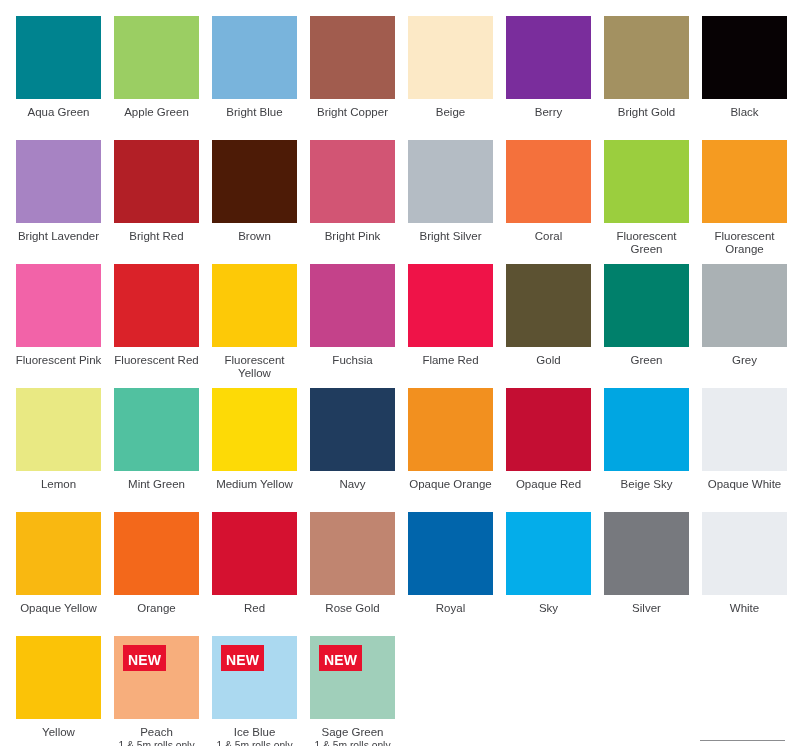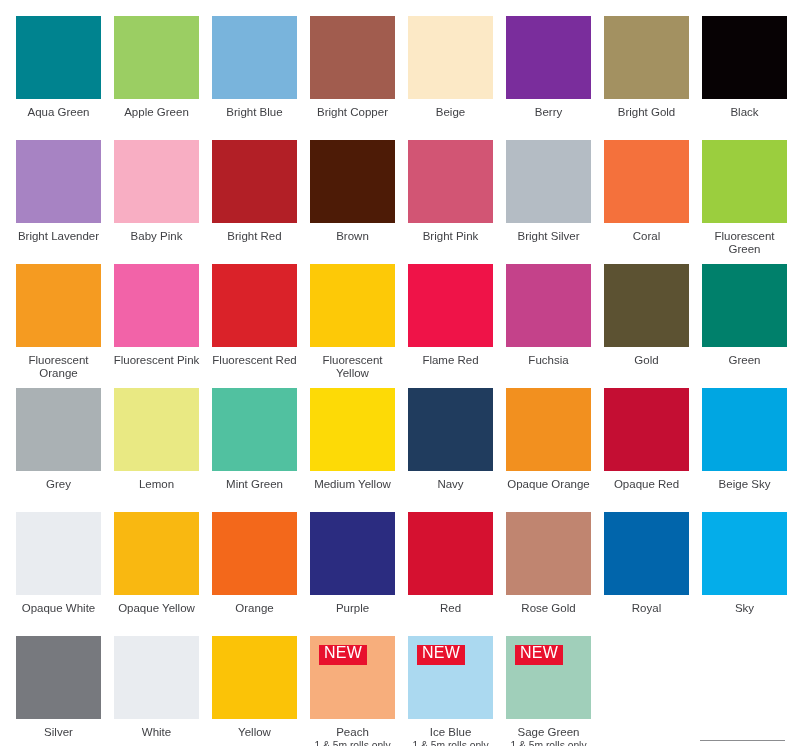--- a/index.html
+++ b/index.html
@@ -35,25 +35,25 @@
     width: 85px;
     height: 83px;
     flex: 0 0 83px;
   }
   .new-badge {
     position: absolute;
     top: 9px;
     left: 9px;
     background: #E8112D;
     color: #ffffff;
-    font-size: 16px;
-    font-weight: normal;
+    font-size: 14px;
+    font-weight: bold;
     letter-spacing: 0.2px;
     line-height: 1;
-    padding: 0 5px 4px 5px;
+    padding: 8px 5px 4px 5px;
     font-family: "Liberation Sans", sans-serif;
   }
   .swatch-label {
     margin-top: 7px;
     font-size: 11.5px;
     line-height: 12.6px;
     text-align: center;
     color: #404145;
     width: 92px;
     word-wrap: break-word;
@@ -110,24 +110,20 @@
     </div>
     <div class="swatch-cell">
       <div class="swatch-chip" style="background: rgb(7, 2, 4);"></div>
       <div class="swatch-label">Black</div>
     </div>
     <div class="swatch-cell">
       <div class="swatch-chip" style="background: rgb(167, 131, 195);"></div>
       <div class="swatch-label">Bright Lavender</div>
     </div>
     <div class="swatch-cell">
-      <div class="swatch-chip" style="background: rgb(248, 174, 195);"></div>
-      <div class="swatch-label">Baby Pink</div>
-    </div>
-    <div class="swatch-cell">
       <div class="swatch-chip" style="background: rgb(178, 31, 38);"></div>
       <div class="swatch-label">Bright Red</div>
     </div>
     <div class="swatch-cell">
       <div class="swatch-chip" style="background: rgb(77, 27, 6);"></div>
       <div class="swatch-label">Brown</div>
     </div>
     <div class="swatch-cell">
       <div class="swatch-chip" style="background: rgb(210, 85, 116);"></div>
       <div class="swatch-label">Bright Pink</div>
@@ -154,28 +150,28 @@
     </div>
     <div class="swatch-cell">
       <div class="swatch-chip" style="background: rgb(218, 34, 41);"></div>
       <div class="swatch-label">Fluorescent Red</div>
     </div>
     <div class="swatch-cell">
       <div class="swatch-chip" style="background: rgb(253, 201, 7);"></div>
       <div class="swatch-label">Fluorescent Yellow</div>
     </div>
     <div class="swatch-cell">
+      <div class="swatch-chip" style="background: rgb(196, 66, 138);"></div>
+      <div class="swatch-label">Fuchsia</div>
+    </div>
+    <div class="swatch-cell">
       <div class="swatch-chip" style="background: rgb(239, 19, 72);"></div>
       <div class="swatch-label">Flame Red</div>
     </div>
     <div class="swatch-cell">
-      <div class="swatch-chip" style="background: rgb(196, 66, 138);"></div>
-      <div class="swatch-label">Fuchsia</div>
-    </div>
-    <div class="swatch-cell">
       <div class="swatch-chip" style="background: rgb(92, 82, 50);"></div>
       <div class="swatch-label">Gold</div>
     </div>
     <div class="swatch-cell">
       <div class="swatch-chip" style="background: rgb(0, 128, 107);"></div>
       <div class="swatch-label">Green</div>
     </div>
     <div class="swatch-cell">
       <div class="swatch-chip" style="background: rgb(170, 177, 180);"></div>
       <div class="swatch-label">Grey</div>
@@ -212,24 +208,20 @@
       <div class="swatch-chip" style="background: rgb(233, 236, 240);"></div>
       <div class="swatch-label">Opaque White</div>
     </div>
     <div class="swatch-cell">
       <div class="swatch-chip" style="background: rgb(249, 184, 17);"></div>
       <div class="swatch-label">Opaque Yellow</div>
     </div>
     <div class="swatch-cell">
       <div class="swatch-chip" style="background: rgb(243, 104, 27);"></div>
       <div class="swatch-label">Orange</div>
-    </div>
-    <div class="swatch-cell">
-      <div class="swatch-chip" style="background: rgb(43, 44, 128);"></div>
-      <div class="swatch-label">Purple</div>
     </div>
     <div class="swatch-cell">
       <div class="swatch-chip" style="background: rgb(213, 17, 48);"></div>
       <div class="swatch-label">Red</div>
     </div>
     <div class="swatch-cell">
       <div class="swatch-chip" style="background: rgb(192, 133, 112);"></div>
       <div class="swatch-label">Rose Gold</div>
     </div>
     <div class="swatch-cell">

